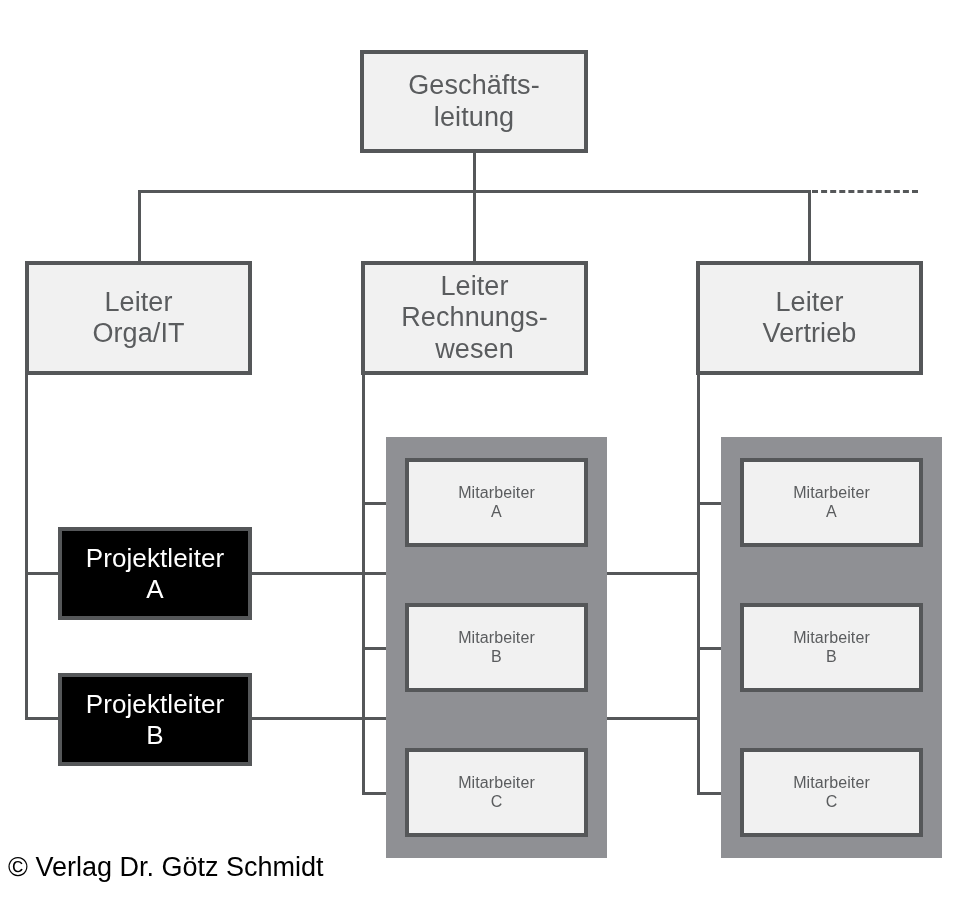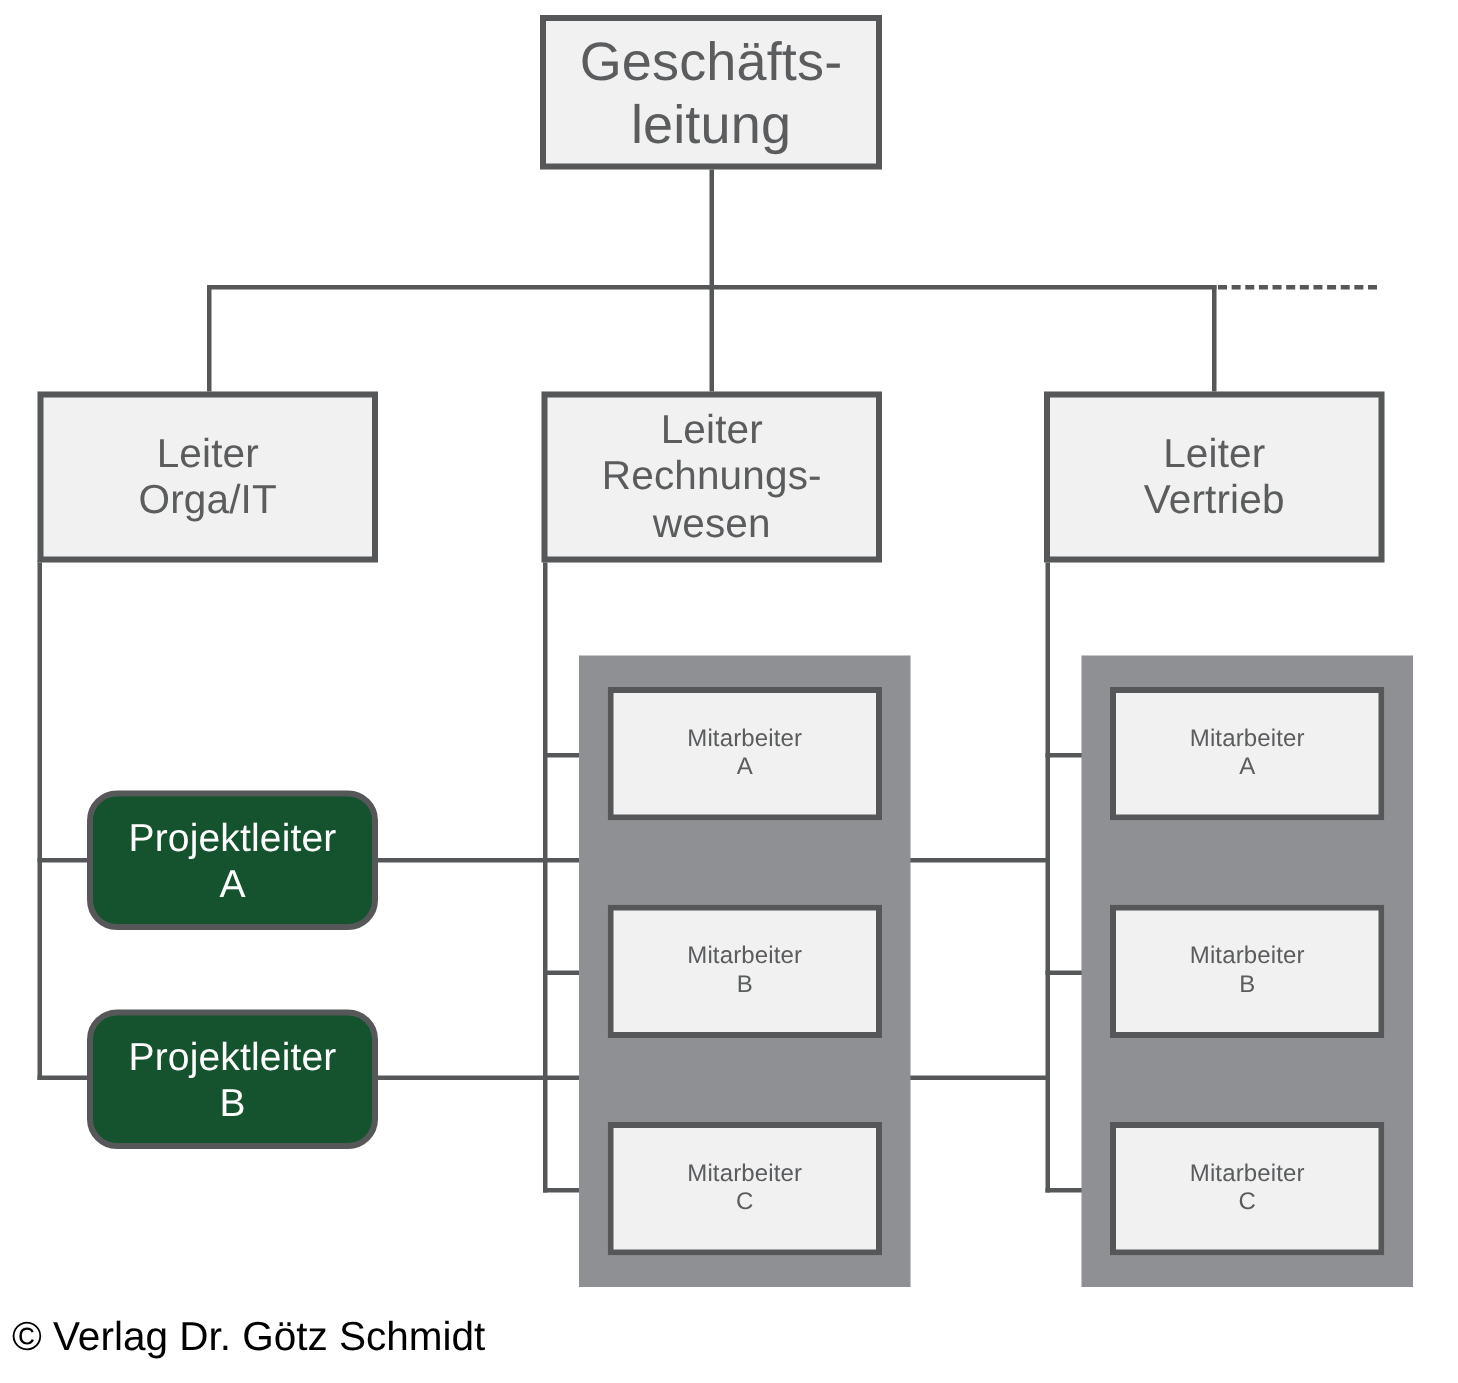--- a/index.html
+++ b/index.html
@@ -43,46 +43,45 @@
     justify-content: center;
     text-align: center;
     line-height: 1.16;
     letter-spacing: .1px;
   }
   .node-light {
     background: #f1f1f1;
     color: #5a5c5e;
   }
   .node-dark {
-    background: #14532d;
+    background: #000000;
     color: #ffffff;
-    border-radius: 20px;
   }
   .node .label {
     display: block;
     white-space: pre-line;
   }
 
   
-  .node-top      { font-size: 36px; }
+  .node-top      { font-size: 27px; margin-top: 40px; }
   .node-mid      { font-size: 27px; }
   .node-project  { font-size: 26px; }
   .node-employee { font-size: 16px; }
 
   
   .panel {
     position: absolute;
     background: #8f9094;
   }
 
   
   .copyright {
     position: absolute;
     left: 8px;
-    top: 876px;
+    top: 852px;
     font-size: 27px;
     color: #000000;
     white-space: nowrap;
   }
 </style>
 </head>
 <body>
 
 <div id="chart-root">
 

